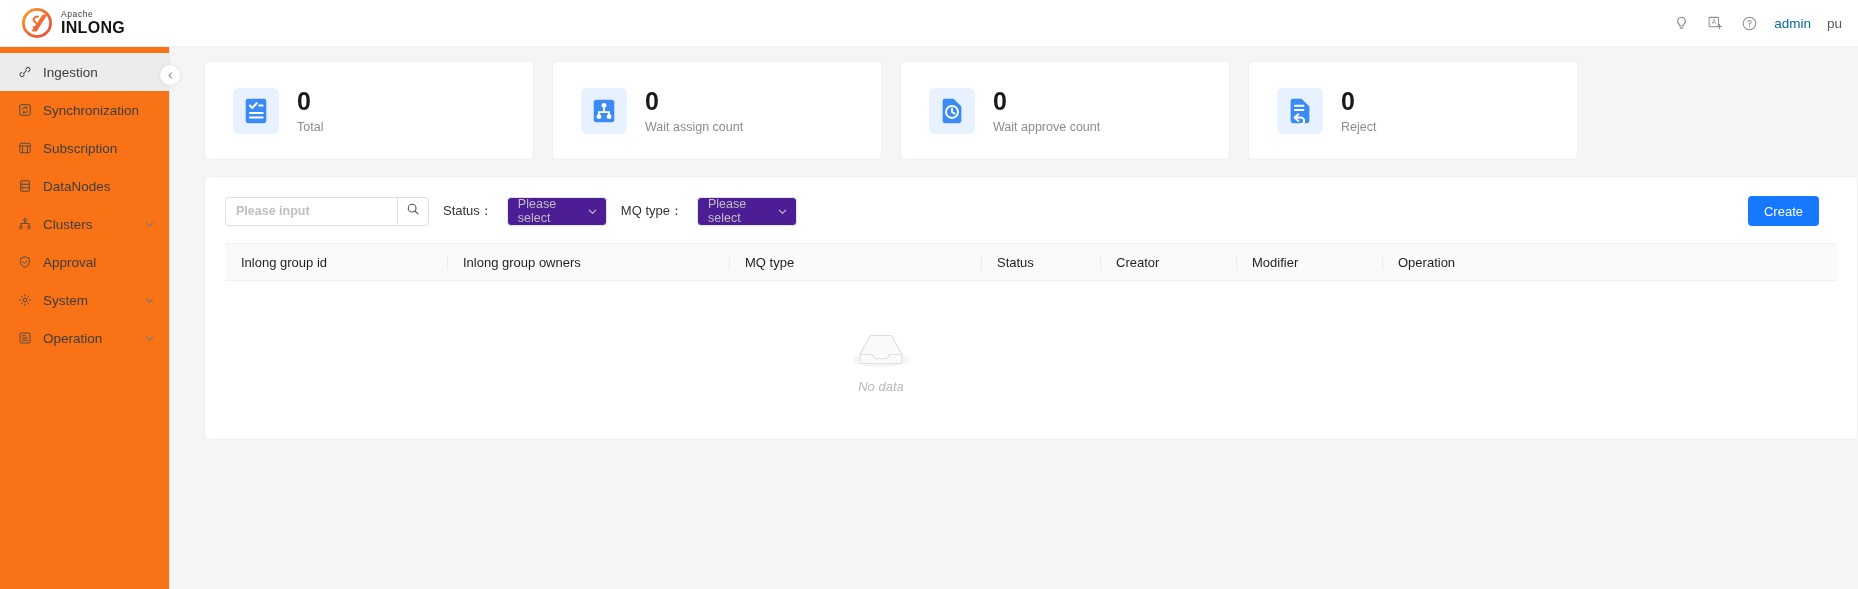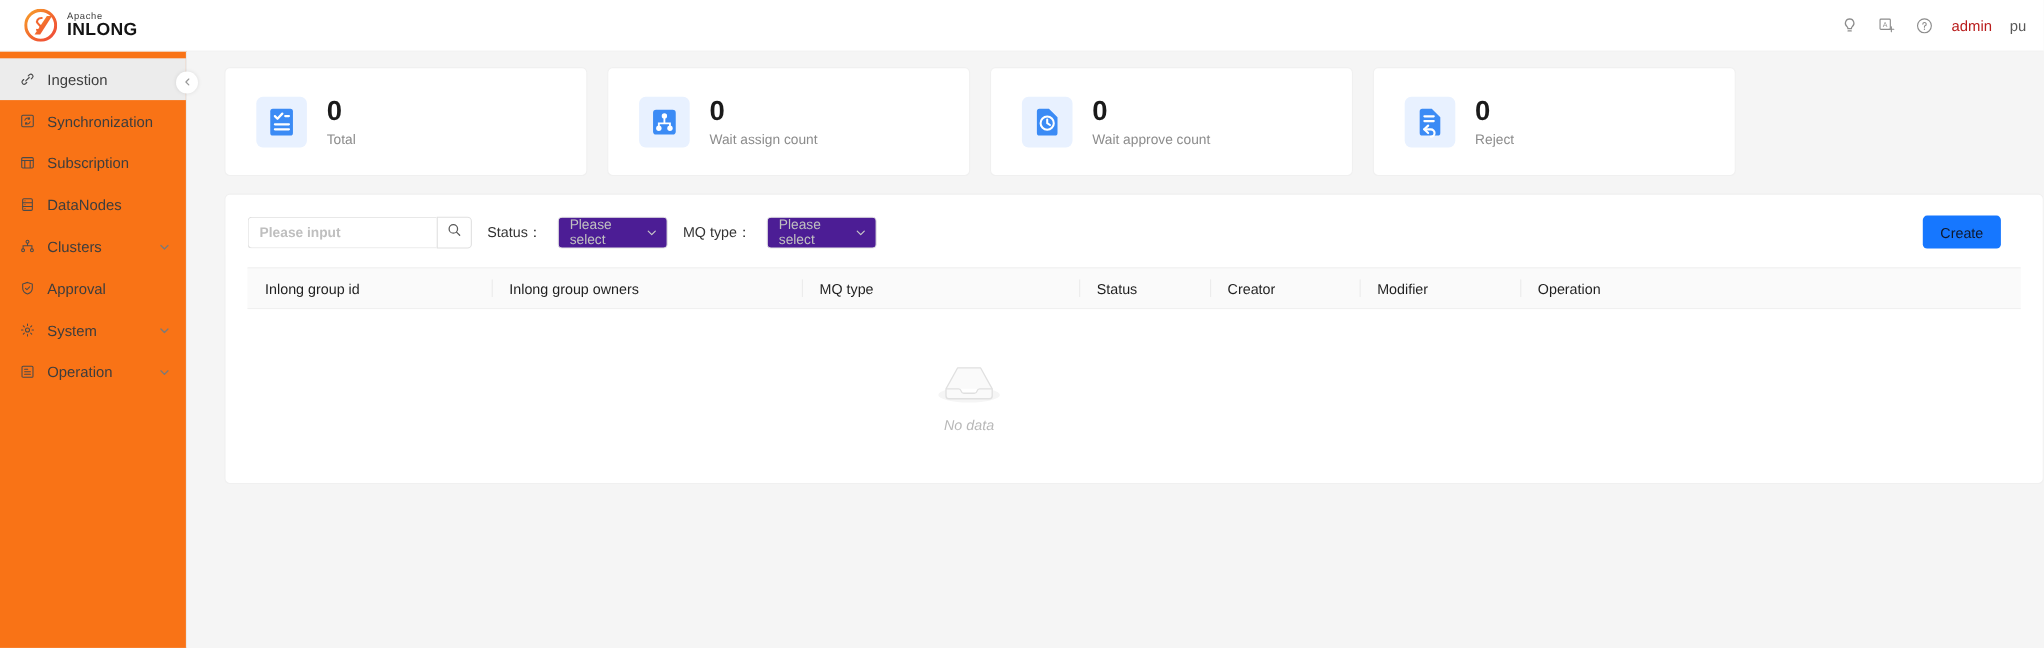--- a/index.html
+++ b/index.html
@@ -24,21 +24,21 @@
     padding: 0 14px 0 22px;
   }
   .logo { display: flex; align-items: center; gap: 9px; }
   .logo-mark { width: 30px; height: 30px; flex: none; }
   .logo-text { display: flex; flex-direction: column; justify-content: center; line-height: 1; }
   .logo-apache { font-size: 8.5px; color: #3a3a3a; letter-spacing: 0.6px; margin-bottom: 2px; }
   .logo-inlong { font-size: 16px; font-weight: 700; color: #141414; letter-spacing: 0.3px; }
   .header-spacer { flex: 1; }
   .header-right { display: flex; align-items: center; gap: 16px; padding-right: 2px; }
   .hicon { width: 18px; height: 18px; color: #8c8c8c; display: flex; align-items: center; justify-content: center; cursor: pointer; }
-  .huser { font-size: 13.5px; color: #b91c1c; cursor: pointer; white-space: nowrap; }
+  .huser { font-size: 13.5px; color: #0369a1; cursor: pointer; white-space: nowrap; }
   .htenant { font-size: 13.5px; color: #595959; cursor: pointer; white-space: nowrap; }
 
   
   .body { flex: 1; display: flex; min-height: 0; position: relative; }
 
   
   .sidebar {
     width: 170px;
     min-width: 170px;
     background: #f97316;
@@ -157,21 +157,21 @@
     font-size: 12.5px;
     color: #c0c0c0;
     cursor: pointer;
   }
   .fselect .caret { color: #c8c8c8; display: flex; align-items: center; }
   .filter-spacer { flex: 1; }
   .create-btn {
     height: 30px;
     padding: 0 16px;
     background: #1677ff;
-    color: #0f172a;
+    color: #ffffff;
     border: none;
     border-radius: 4px;
     font-size: 13px;
     cursor: pointer;
     font-family: "Liberation Sans", sans-serif;
     margin-right: 18px;
   }
 
   
   .table { margin-top: 17px; flex: 1; display: flex; flex-direction: column; min-height: 0; }

